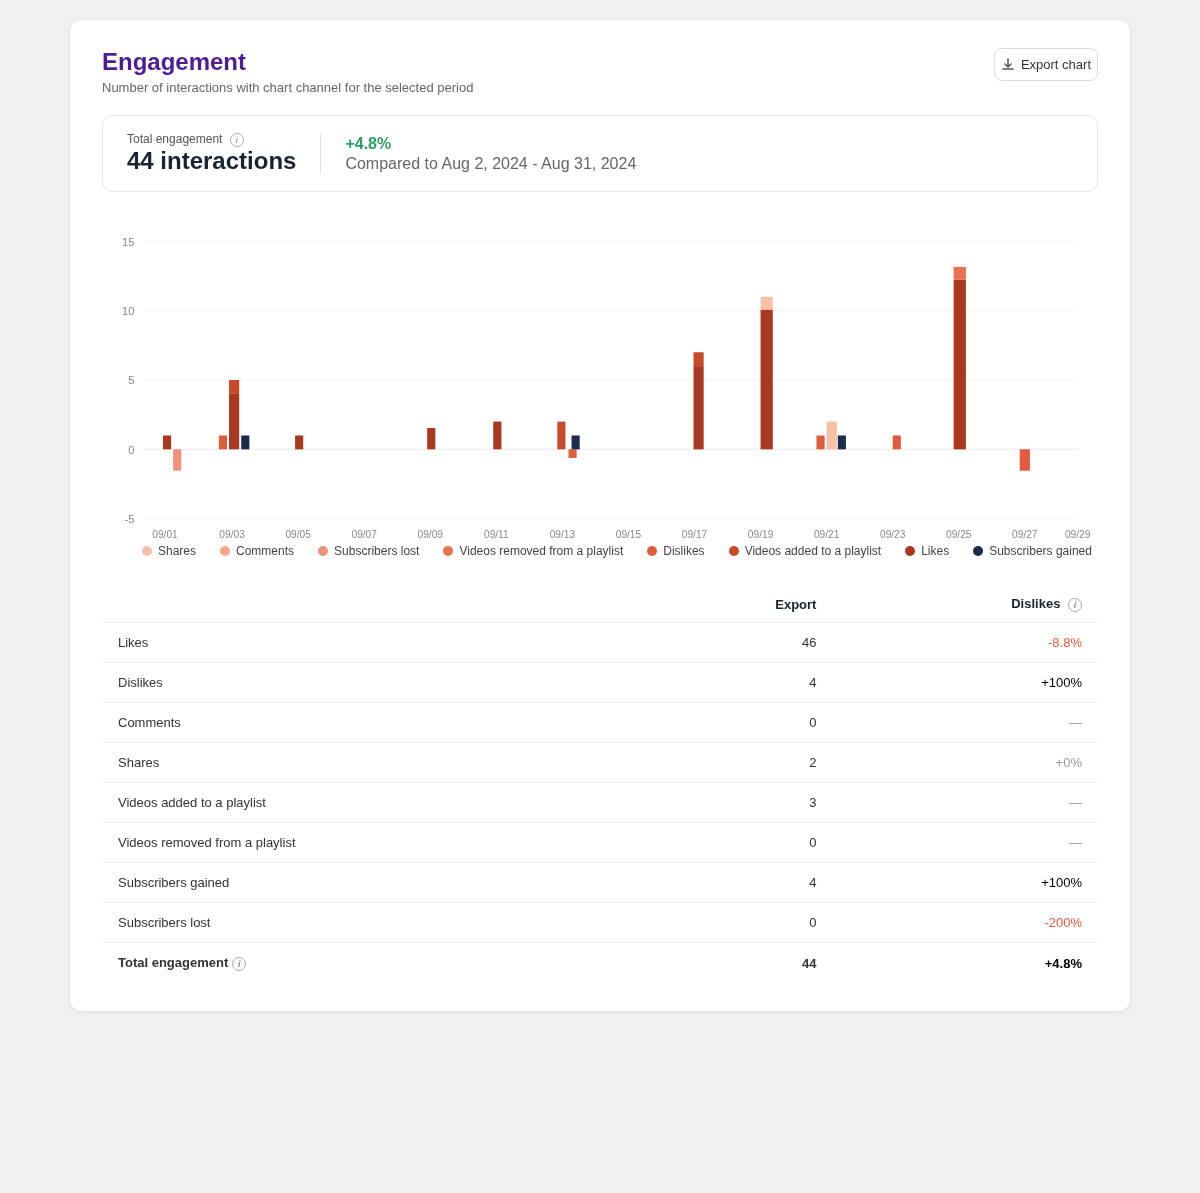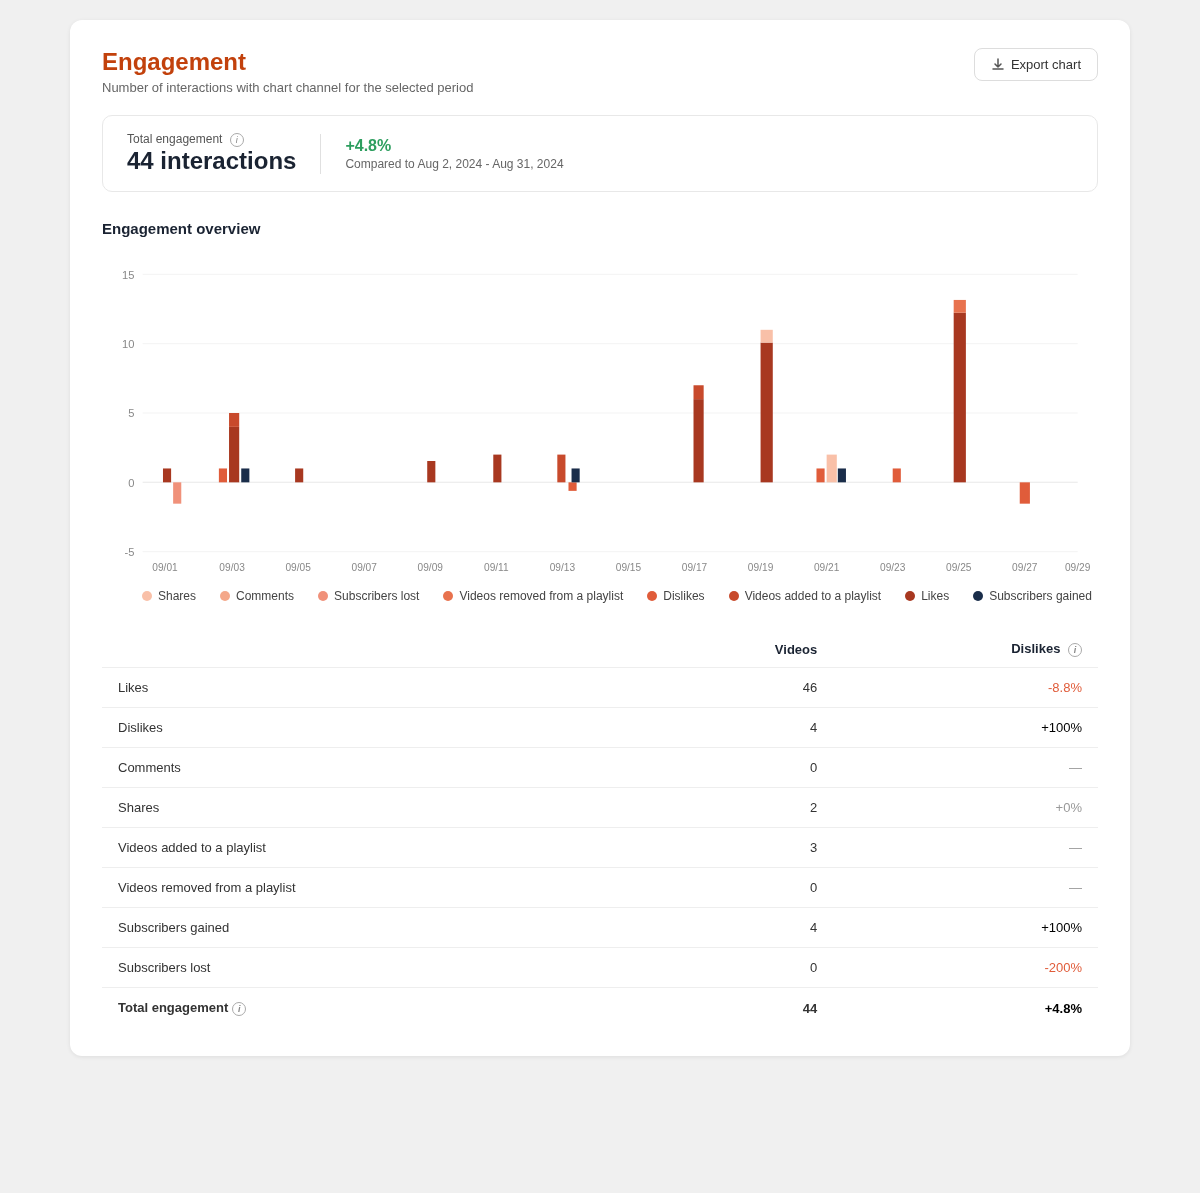--- a/index.html
+++ b/index.html
@@ -19,34 +19,34 @@
     }
     .header {
       display: flex;
       justify-content: space-between;
       align-items: flex-start;
       margin-bottom: 20px;
     }
     .title {
       font-size: 24px;
       font-weight: 700;
-      color: #c2410c;
+      color: #4c1d95;
     }
     .subtitle {
       font-size: 13px;
       color: #666;
       margin-top: 4px;
     }
     .export-btn {
       display: flex;
       align-items: center;
       gap: 6px;
       border: 1px solid #ddd;
       border-radius: 8px;
-      padding: 8px 16px;
+      padding: 8px 6px;
       font-size: 13px;
       background: #fff;
       cursor: pointer;
       color: #333;
     }
     .stats-card {
       border: 1px solid #e8e8e8;
       border-radius: 10px;
       padding: 16px 24px;
       display: flex;
@@ -65,34 +65,34 @@
       display: flex;
       flex-direction: column;
       gap: 2px;
     }
     .stat-change .pct {
       font-size: 16px;
       font-weight: 600;
       color: #2d9e5f;
     }
     .stat-change .compared {
-      font-size: 12px;
+      font-size: 16px;
       color: #666;
     }
     .section-title {
       font-size: 15px;
       font-weight: 700;
       color: #1a2332;
       margin-bottom: 16px;
     }
     .chart-area {
       position: relative;
       width: 100%;
       height: 320px;
-      margin-bottom: 16px;
+      margin-bottom: 4px;
     }
     .chart-svg {
       width: 100%;
       height: 100%;
     }
     .legend {
       display: flex;
       flex-wrap: wrap;
       gap: 8px 24px;
       margin-bottom: 28px;
@@ -176,21 +176,20 @@
       </div>
       <div class="stat-value">44 interactions</div>
     </div>
     <div class="stat-divider"></div>
     <div class="stat-change">
       <div class="pct">+4.8%</div>
       <div class="compared">Compared to Aug 2, 2024 - Aug 31, 2024</div>
     </div>
   </div>
 
-  <div class="section-title">Engagement overview</div>
 
   <div class="chart-area">
     <svg class="chart-svg" viewBox="0 0 980 300" preserveAspectRatio="none">
 
       <line x1="40" y1="20" x2="960" y2="20" stroke="#e8e8e8" stroke-width="0.5"></line>
       <line x1="40" y1="85" x2="960" y2="85" stroke="#e8e8e8" stroke-width="0.5"></line>
       <line x1="40" y1="150" x2="960" y2="150" stroke="#e8e8e8" stroke-width="0.5"></line>
       <line x1="40" y1="215" x2="960" y2="215" stroke="#e8e8e8" stroke-width="1" stroke-dasharray="none"></line>
       <line x1="40" y1="280" x2="960" y2="280" stroke="#e8e8e8" stroke-width="0.5"></line>
 
@@ -294,21 +293,21 @@
       <div class="legend-dot" style="background:#1a2d4a"></div>
       <span>Subscribers gained</span>
     </div>
   </div>
 
   <div class="table-section">
     <table>
       <thead>
         <tr>
           <th></th>
-          <th>Videos</th>
+          <th>Export</th>
           <th>
             <span>Dislikes</span>
             <span class="info-icon">i</span>
           </th>
         </tr>
       </thead>
       <tbody id="table-body">
           <tr>
             <td>Likes</td>
             <td>46</td>

